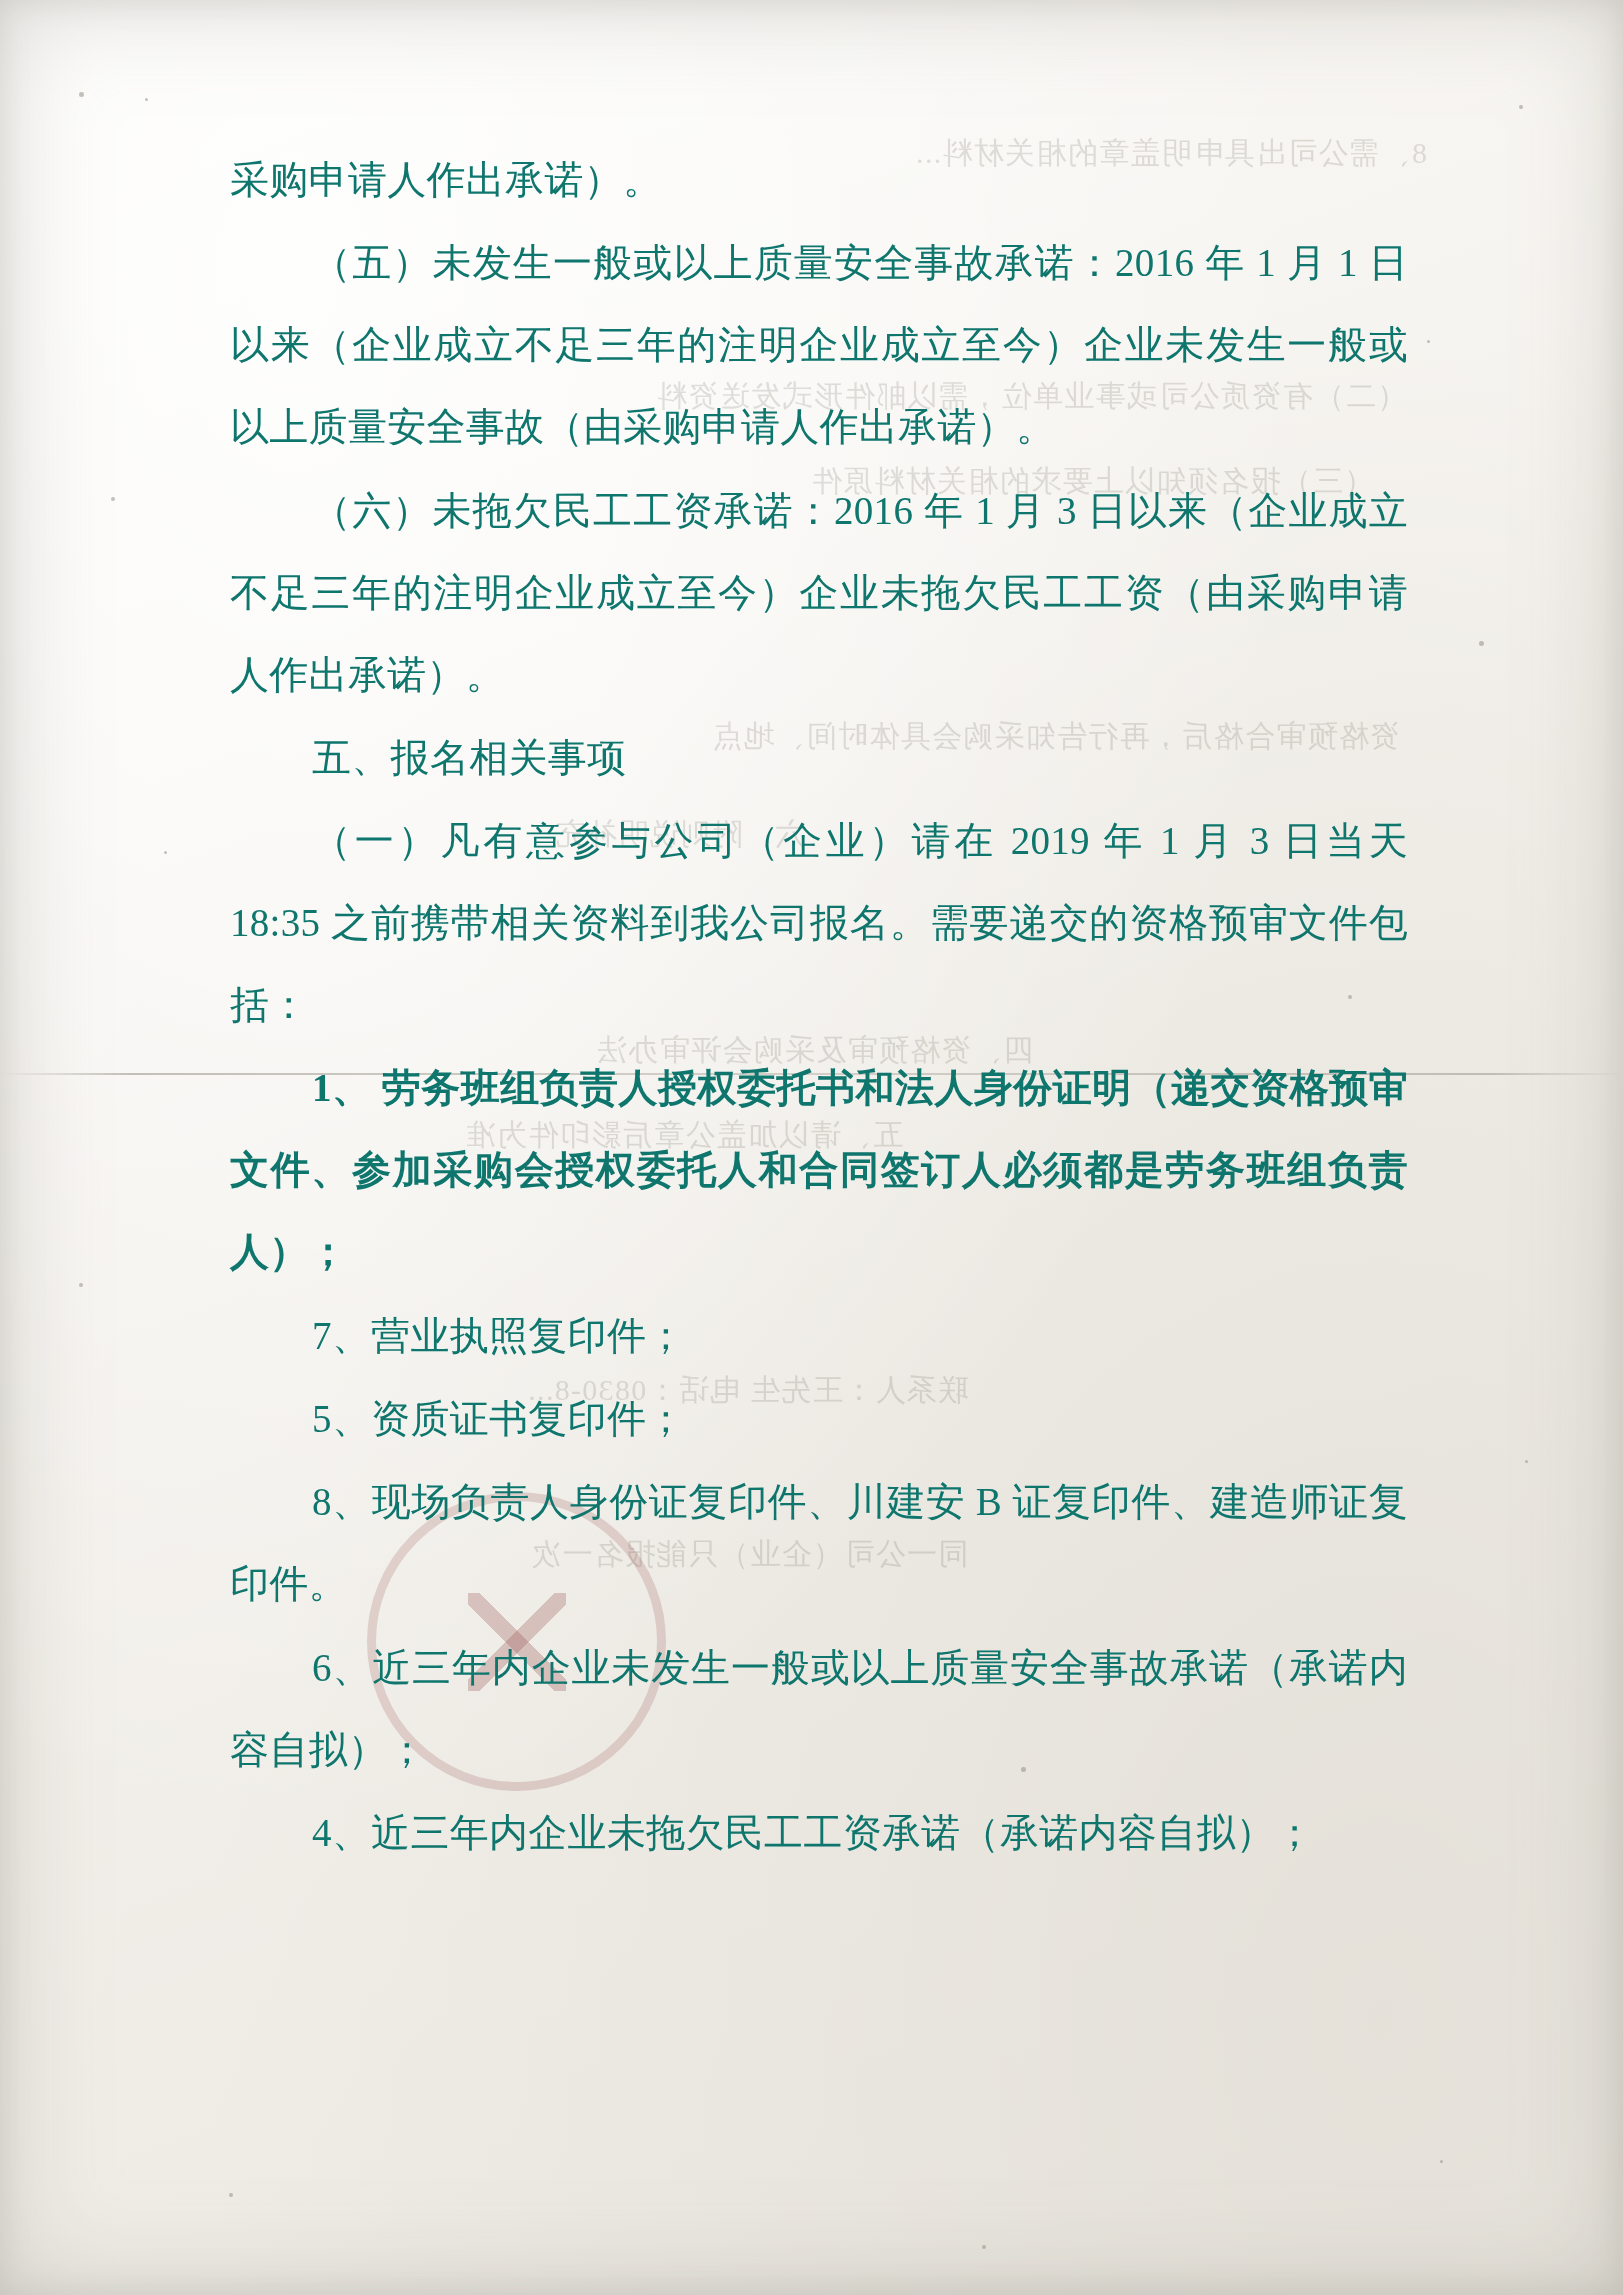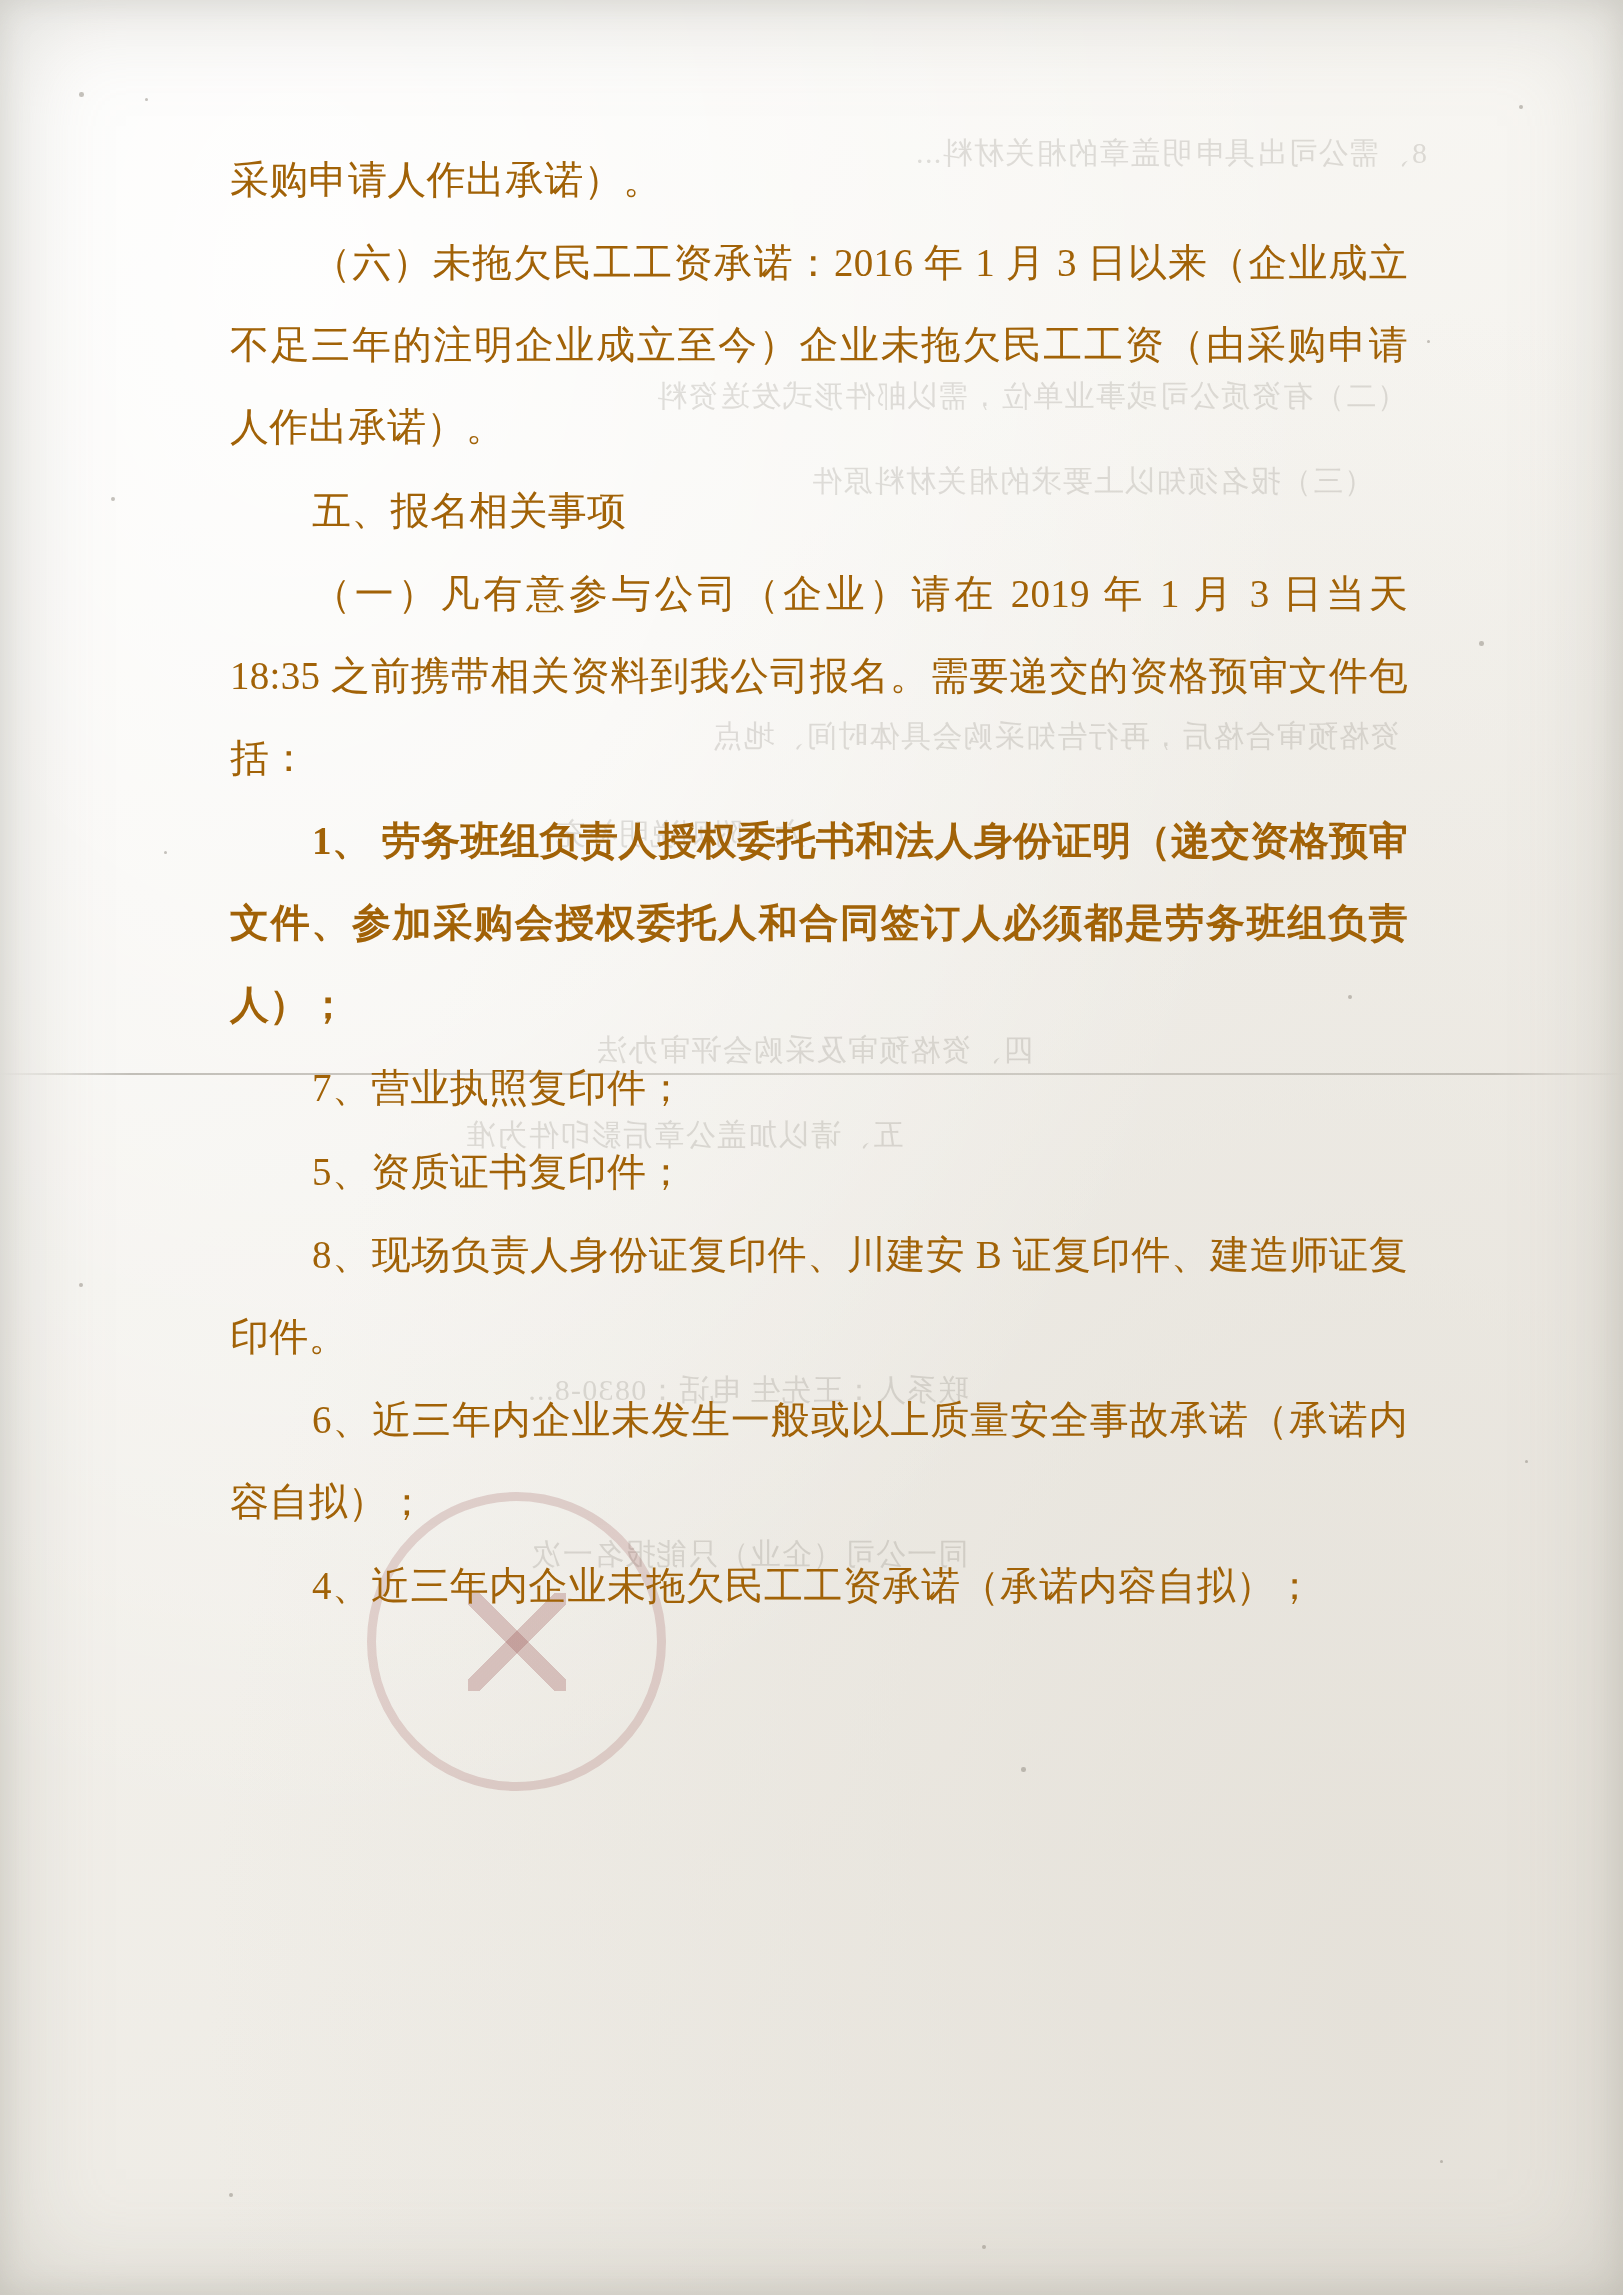--- a/index.html
+++ b/index.html
@@ -89,21 +89,21 @@
     background: #8d887e;
     border-radius: 50%;
     opacity: 0.5;
     pointer-events: none;
   }
   .content {
     position: absolute;
     left: 230px;
     top: 139px;
     width: 1178px;
-    color: #a16207;
+    color: #0f766e;
     font-size: 39px;
     line-height: 82px;
   }
   .para {
     margin: 0 0 1.3px 0;
     text-align: justify;
     text-justify: inter-ideograph;
     letter-spacing: 0.3px;
   }
   .indent {
@@ -136,20 +136,21 @@
   </div>
 
   <div class="stamp"></div>
 
   <div class="fold-line"></div>
 
   <div class="content">
 
     <p class="para">采购申请人作出承诺）。</p>
 
+    <p class="para indent">（五）未发生一般或以上质量安全事故承诺：2016 年 1 月 1 日以来（企业成立不足三年的注明企业成立至今）企业未发生一般或以上质量安全事故（由采购申请人作出承诺）。</p>
 
     <p class="para indent">（六）未拖欠民工工资承诺：2016 年 1 月 3 日以来（企业成立不足三年的注明企业成立至今）企业未拖欠民工工资（由采购申请人作出承诺）。</p>
 
     <p class="para indent">五、报名相关事项</p>
 
     <p class="para indent">
       <span>（一）凡有意参与公司（企业）请在 </span><span class="ul">2019</span><span> 年 </span><span class="ul">1</span><span> 月 </span><span class="ul">3</span><span> 日当天 </span><span class="ul">18:35</span><span> 之前携带相关资料到我公司报名。需要递交的资格预审文件包括：</span>
     </p>
 
     <p class="para indent bold">1、 劳务班组负责人授权委托书和法人身份证明（递交资格预审文件、参加采购会授权委托人和合同签订人必须都是劳务班组负责人）；</p>

